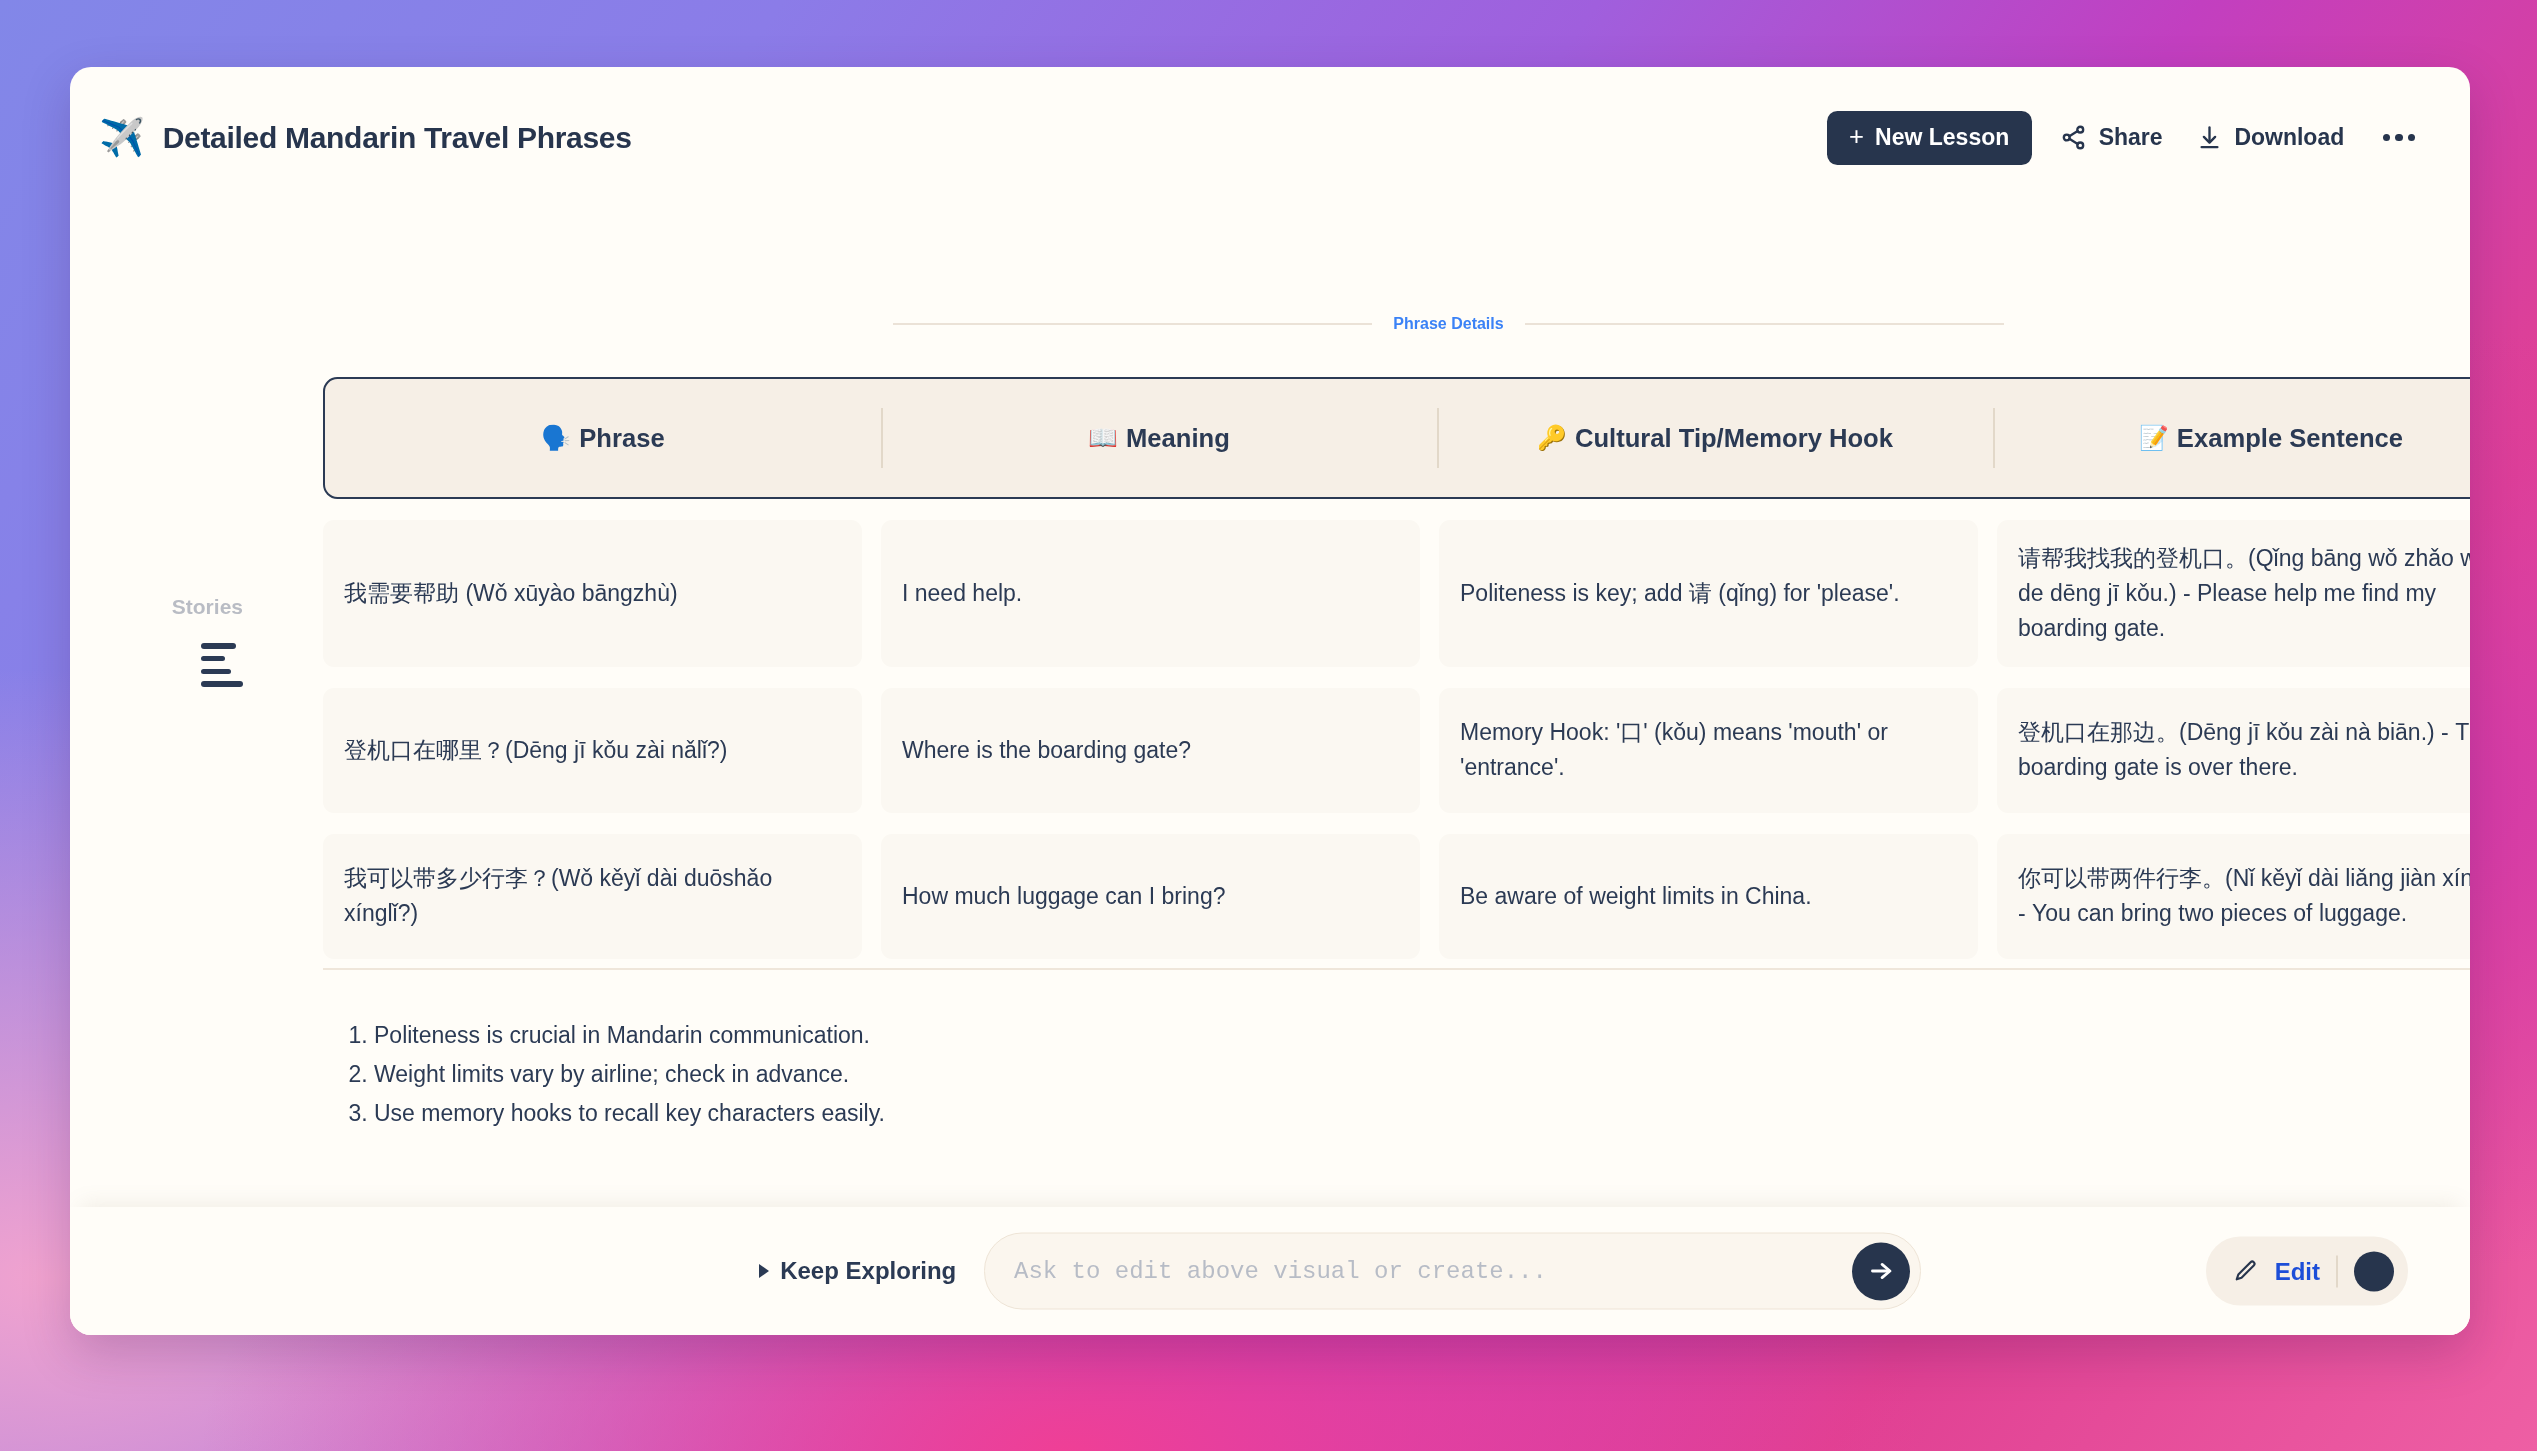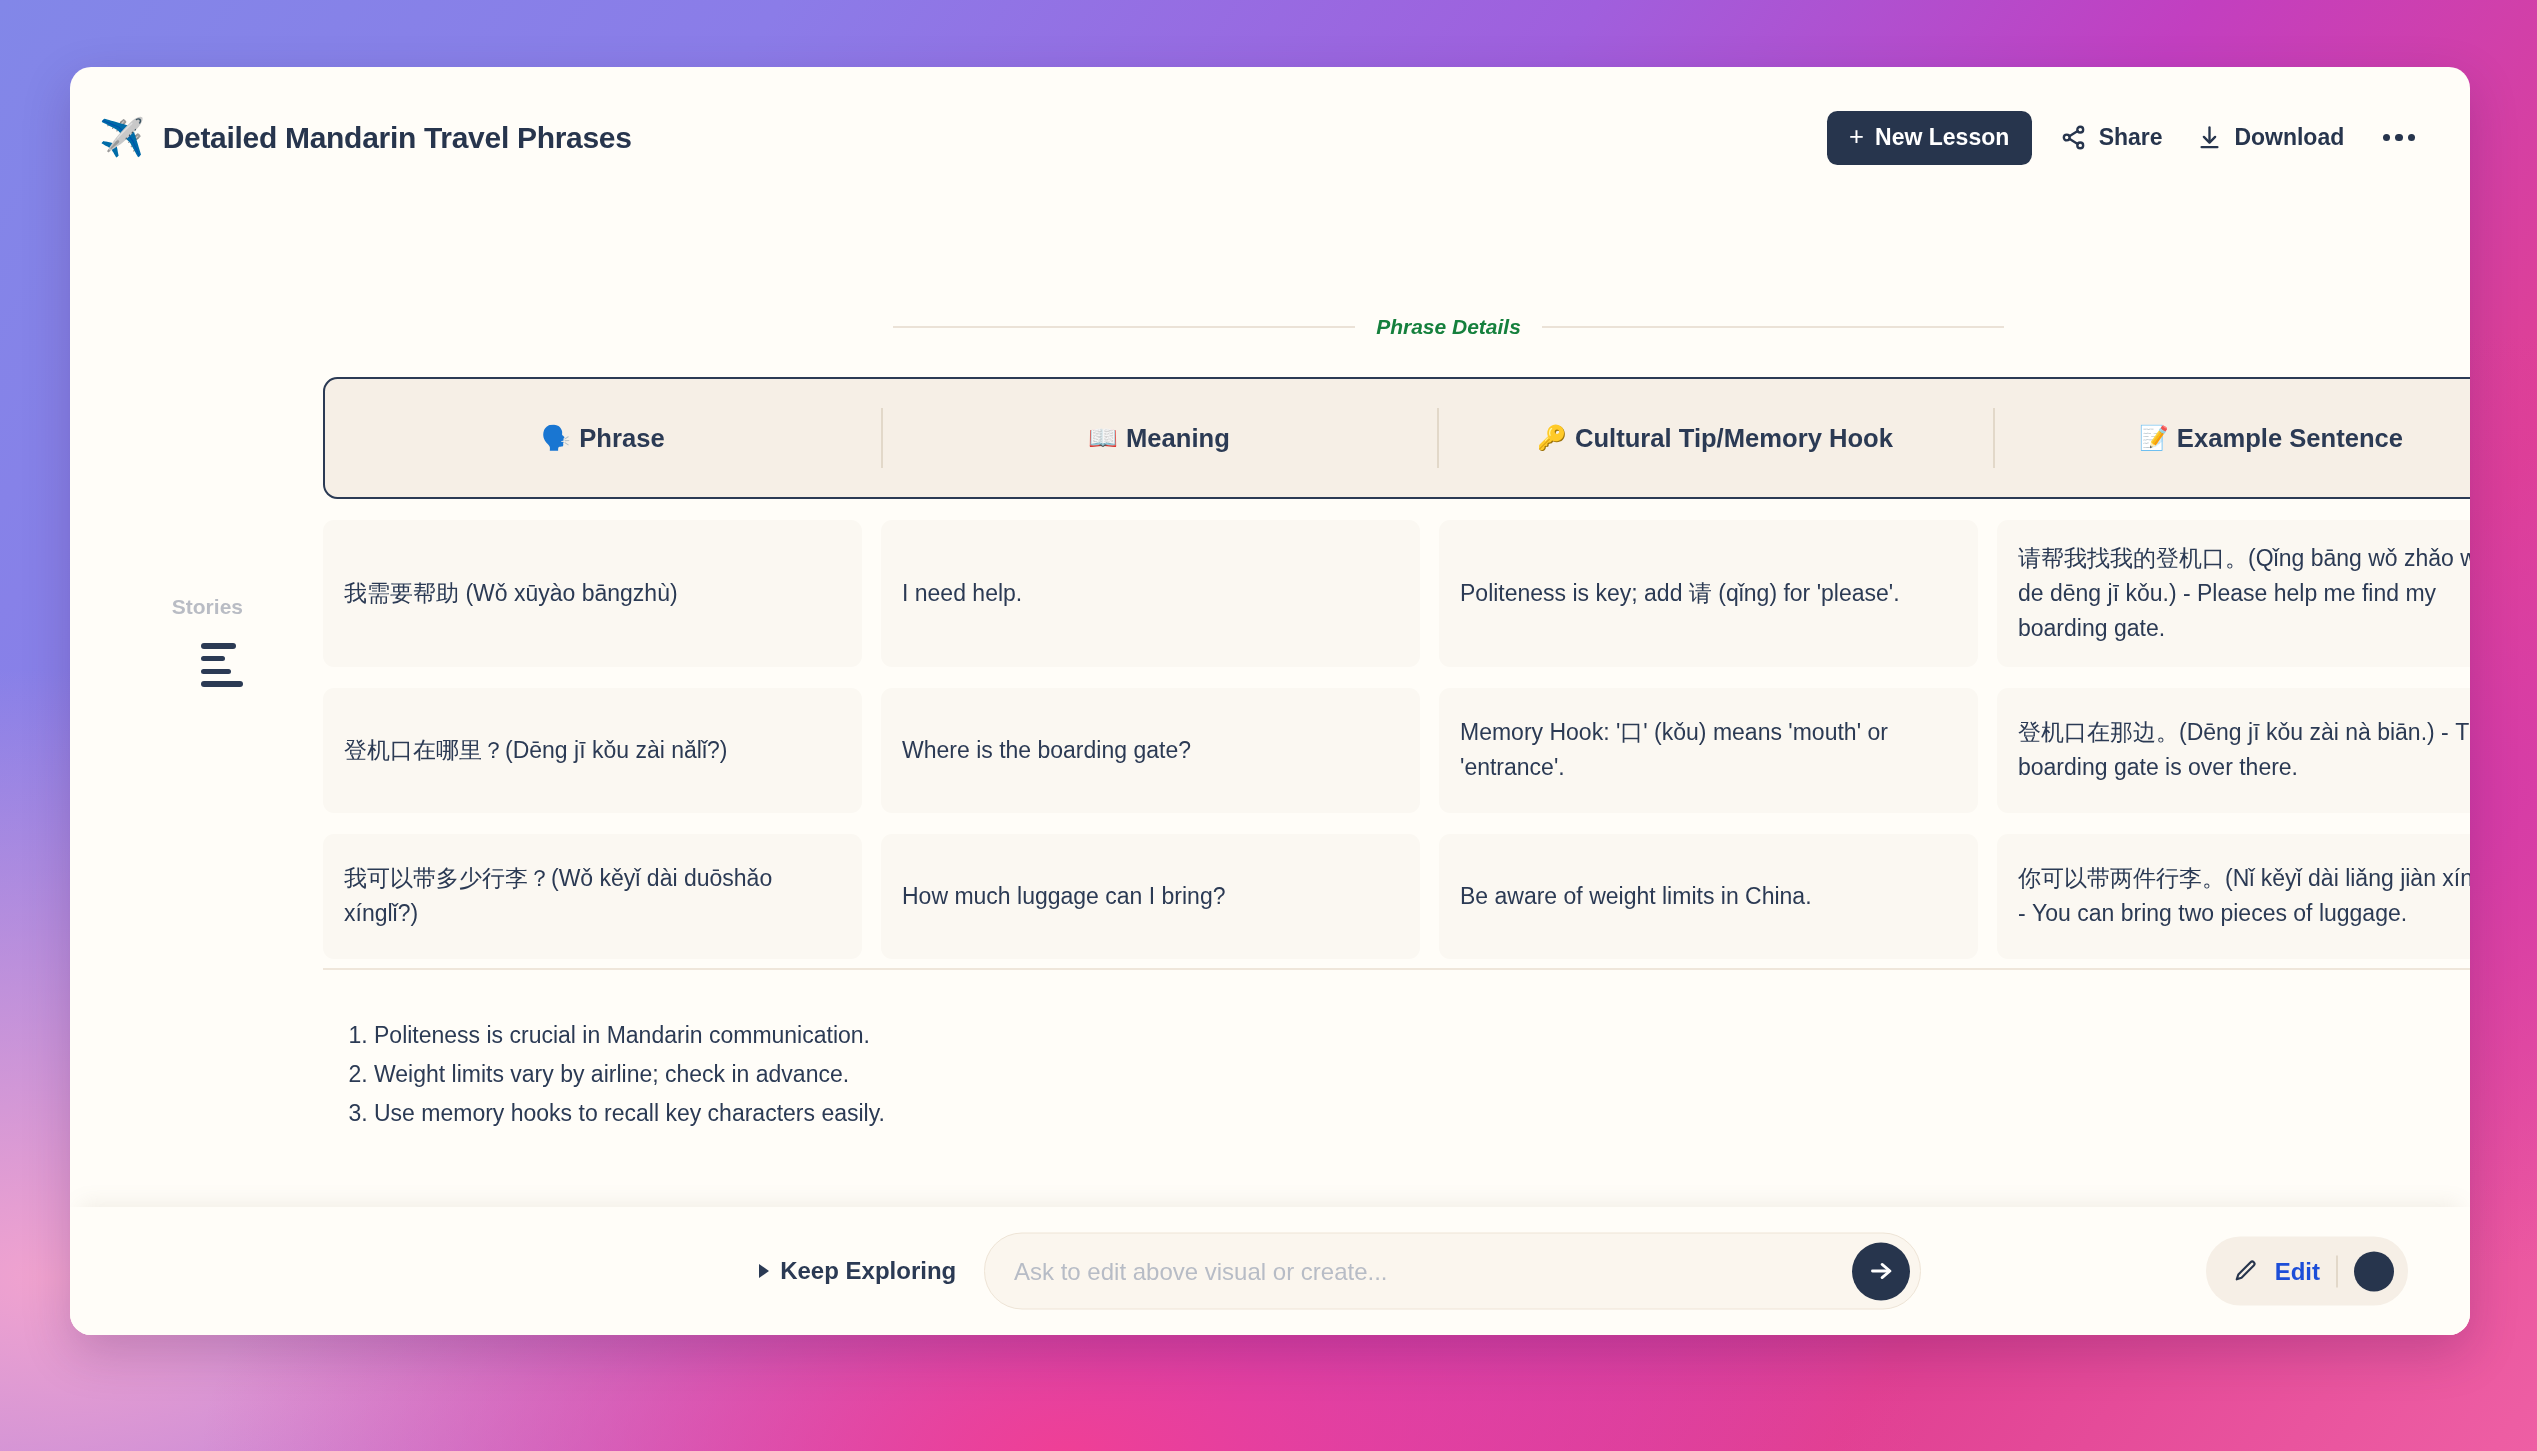--- a/index.html
+++ b/index.html
@@ -159,25 +159,24 @@
     display: flex;
     align-items: center;
     gap: 21px;
   }
   .section-divider .line {
     flex: 1;
     height: 1.6px;
     background: #ebe2d7;
   }
   .section-divider .label {
-    font-size: 21px;
+    font-size: 16px;
     font-weight: 600;
-    color: #15803d;
-    white-space: nowrap;
-    font-style: italic;
+    color: #3b82f6;
+    white-space: nowrap;
   }
 
   
   .table-wrap {
     position: absolute;
     left: 253px;
     top: 310px;
     width: 2223px;
     overflow: hidden;
   }
@@ -306,21 +305,21 @@
     border-radius: 38px;
     display: flex;
     align-items: center;
     padding: 0 9.6px 0 29px;
   }
   .prompt-input {
     flex: 1;
     border: none;
     outline: none;
     background: transparent;
-    font-family: Liberation Sans, sans-serif;
+    font-family: Liberation Mono, monospace;
     font-size: 24px;
     color: #2b3a54;
   }
   .prompt-input::placeholder { color: #b7bcc6; }
   .send-btn {
     width: 58px; height: 58px;
     border-radius: 50%;
     background: #27354d;
     border: none;
     cursor: pointer;

